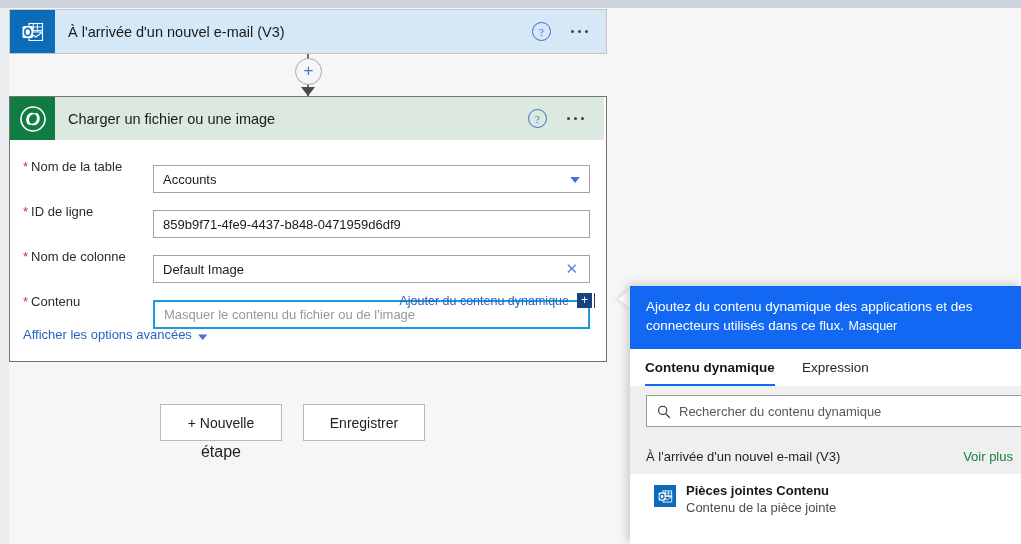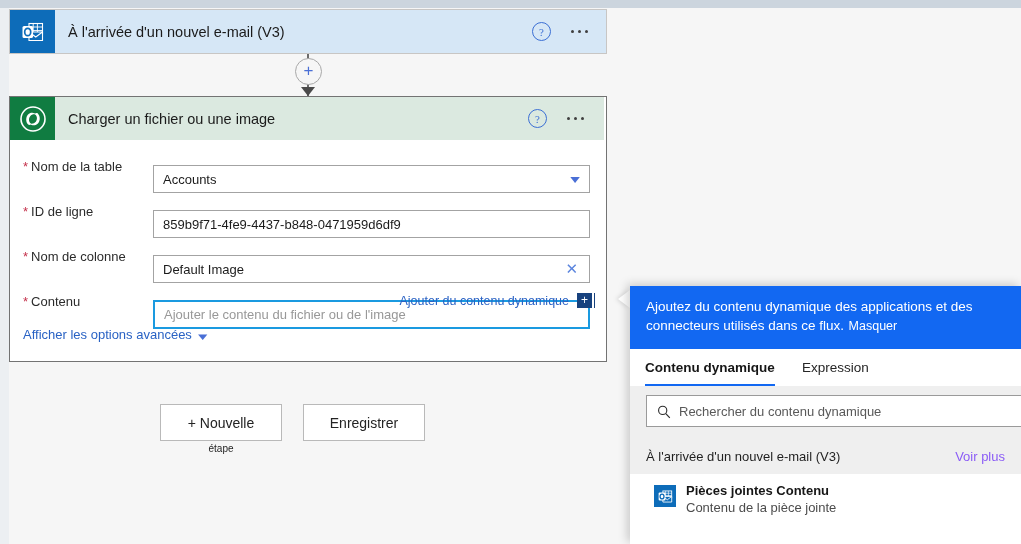--- a/index.html
+++ b/index.html
@@ -198,21 +198,21 @@
     font-size: 14px; color: #232323;
     display: flex; align-items: center; justify-content: center;
     cursor: pointer;
     position: absolute; top: 0;
   }
   .btn-new { left: 0; width: 122px; height: 37px; }
   .btn-save { left: 143px; width: 122px; height: 37px; }
   .btn-overflow {
     position: absolute; left: 0; top: 39px;
     width: 122px; text-align: center;
-    font-size: 10px; color: #232323;
+    font-size: 16px; color: #232323;
   }
 
   
   .flyout {
     position: absolute; left: 630px; top: 286px;
     width: 391px; height: 258px;
     background: #ffffff;
     box-shadow: -3px -2px 9px rgba(0,0,0,0.18);
   }
   .flyout-pointer {
@@ -280,22 +280,22 @@
     position: absolute; left: 0; top: 152px;
     width: 391px; height: 36px;
     background: #efefef;
     display: flex; align-items: center;
   }
   .group-name {
     position: absolute; left: 16px;
     font-size: 13px; color: #1f1f1f;
   }
   .group-more {
-    position: absolute; right: 16px;
-    font-size: 13px; color: #8b5cf6; cursor: pointer;
+    position: absolute; right: 8px;
+    font-size: 13px; color: #15803d; cursor: pointer;
   }
 
   .dyn-item {
     position: absolute; left: 0; top: 188px;
     width: 391px; height: 50px;
     display: flex; align-items: flex-start;
     padding: 9px 0 0 24px;
     box-sizing: border-box;
     cursor: pointer;
   }
@@ -409,21 +409,21 @@
           <span class="clear-x">✕</span>
         </div>
       </div>
 
       <div class="row">
         <div class="lbl">
           <span class="req">*</span>
           <span>Contenu</span>
         </div>
         <div class="fld focused">
-          <span class="ph">Ajouter le contenu du fichier ou de l'image</span>
+          <span class="ph">Masquer le contenu du fichier ou de l'image</span>
         </div>
       </div>
     </div>
 
     <div class="dyn-link-row">
       <span class="dyn-link">Ajouter du contenu dynamique</span>
       <span class="plus-badge">+</span>
     </div>
 
     <div class="adv-row">

